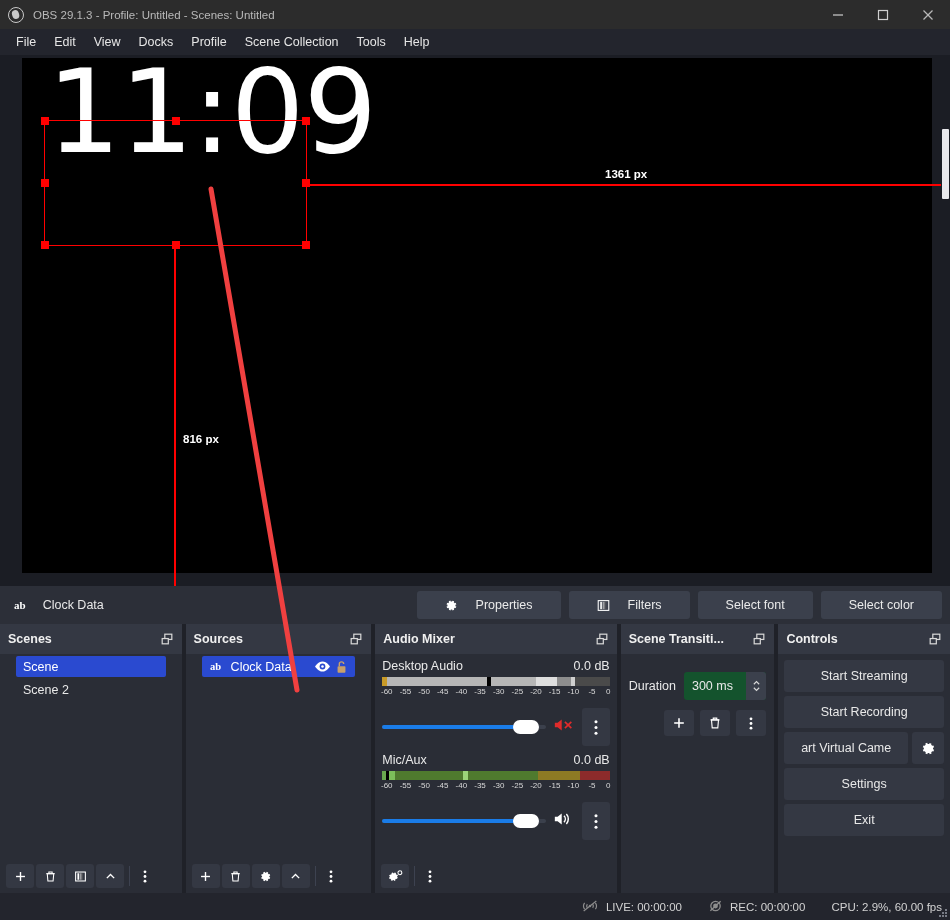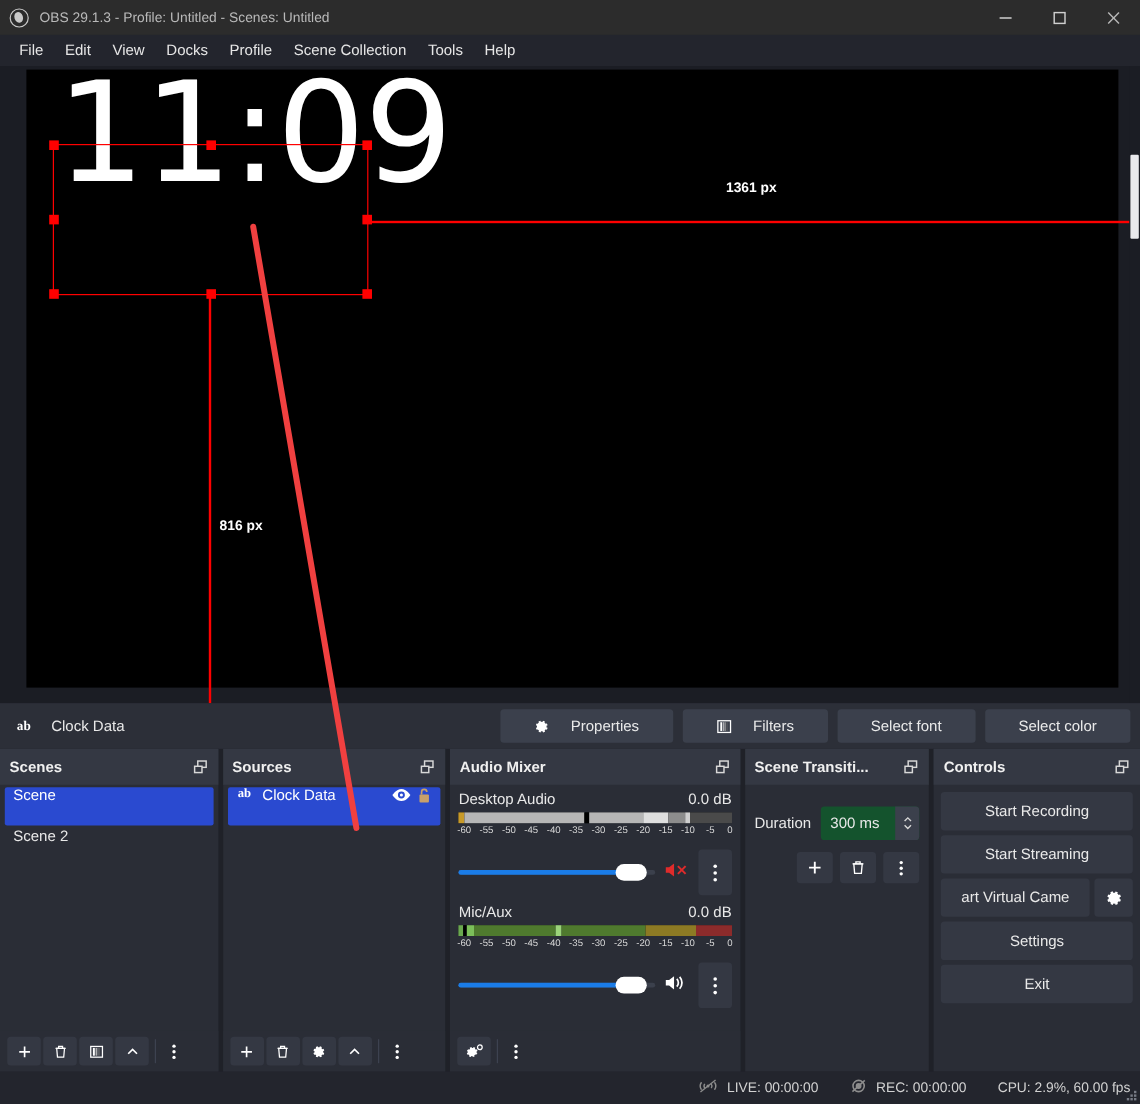--- a/index.html
+++ b/index.html
@@ -123,21 +123,21 @@
     width: 2px; height: 384px;
     background: #ff0000;
   }
   .guide-label {
     position: absolute;
     font-size: 11.5px; font-weight: bold;
     color: #ffffff;
     text-shadow: 0 0 2px #000, 0 0 3px #000;
     white-space: nowrap;
   }
-  .lbl-w { left: 583px; top: 93px; }
+  .lbl-w { left: 583px; top: 110px; }
   .lbl-h { left: 161px; top: 375px; }
 
   
   .annot {
     position: absolute;
     left: 0; top: 0;
     width: 950px; height: 920px;
     pointer-events: none;
     z-index: 70;
   }
@@ -218,26 +218,26 @@
   }
   .dock-body {
     flex: 1; min-height: 0;
     position: relative;
     overflow: hidden;
   }
 
   
   .list { padding: 0; }
   .list-row {
-    height: 32px;
-    display: flex; align-items: flex-start;
+    height: 21px;
+    display: flex; align-items: center;
     padding: 0 7px;
     font-size: 12.5px;
     color: #e9e9e9;
-    margin: 2px 4px;
+    margin: 2px 16px;
     border-radius: 2px;
   }
   .list-row.sel { background: #2a4ad0; color: #ffffff; }
   .src-row-icon {
     font-size: 10.5px; font-weight: bold;
     color: #ffffff;
     font-family: "Liberation Serif", serif;
     width: 14px;
     text-align: center;
   }
@@ -819,22 +819,22 @@
       <div class="dock-title">
         <span class="t">Controls</span>
         <span class="float-icon">
           <svg width="14" height="14" viewBox="0 0 16 16">
             <rect x="5.5" y="2.5" width="8" height="6" fill="none" stroke="#d8d8d8" stroke-width="1.4"></rect>
             <rect x="2.5" y="7.5" width="7" height="6" fill="#343843" stroke="#d8d8d8" stroke-width="1.4"></rect>
           </svg>
         </span>
       </div>
       <div class="dock-body ctrl-body">
+        <div class="ctrl-btn">Start Streaming</div>
         <div class="ctrl-btn">Start Recording</div>
-        <div class="ctrl-btn">Start Streaming</div>
         <div class="ctrl-row">
           <div class="ctrl-btn">art Virtual Came</div>
           <div class="ctrl-gear">
             <svg width="15" height="15" viewBox="0 0 16 16">
               <path fill="#ffffff" d="M8 5.2A2.8 2.8 0 1 0 8 10.8 2.8 2.8 0 0 0 8 5.2zm0 4.2A1.4 1.4 0 1 1 8 6.6a1.4 1.4 0 0 1 0 2.8z"></path>
               <path fill="#ffffff" d="M14 9.3l-1.2-.5a4.9 4.9 0 0 0 0-1.6l1.2-.5-.8-2-1.2.4a4.9 4.9 0 0 0-1.2-1.1l.4-1.2-2-.8-.5 1.2a4.9 4.9 0 0 0-1.6 0L6.6 1.9l-2 .8.4 1.2a4.9 4.9 0 0 0-1.1 1.2L2.7 4.7l-.8 2 1.2.5a4.9 4.9 0 0 0 0 1.6l-1.2.5.8 2 1.2-.4a4.9 4.9 0 0 0 1.2 1.1l-.4 1.2 2 .8.5-1.2a4.9 4.9 0 0 0 1.6 0l.5 1.2 2-.8-.4-1.2a4.9 4.9 0 0 0 1.1-1.2l1.2.4z"></path>
             </svg>
           </div>
         </div>
         <div class="ctrl-btn">Settings</div>

